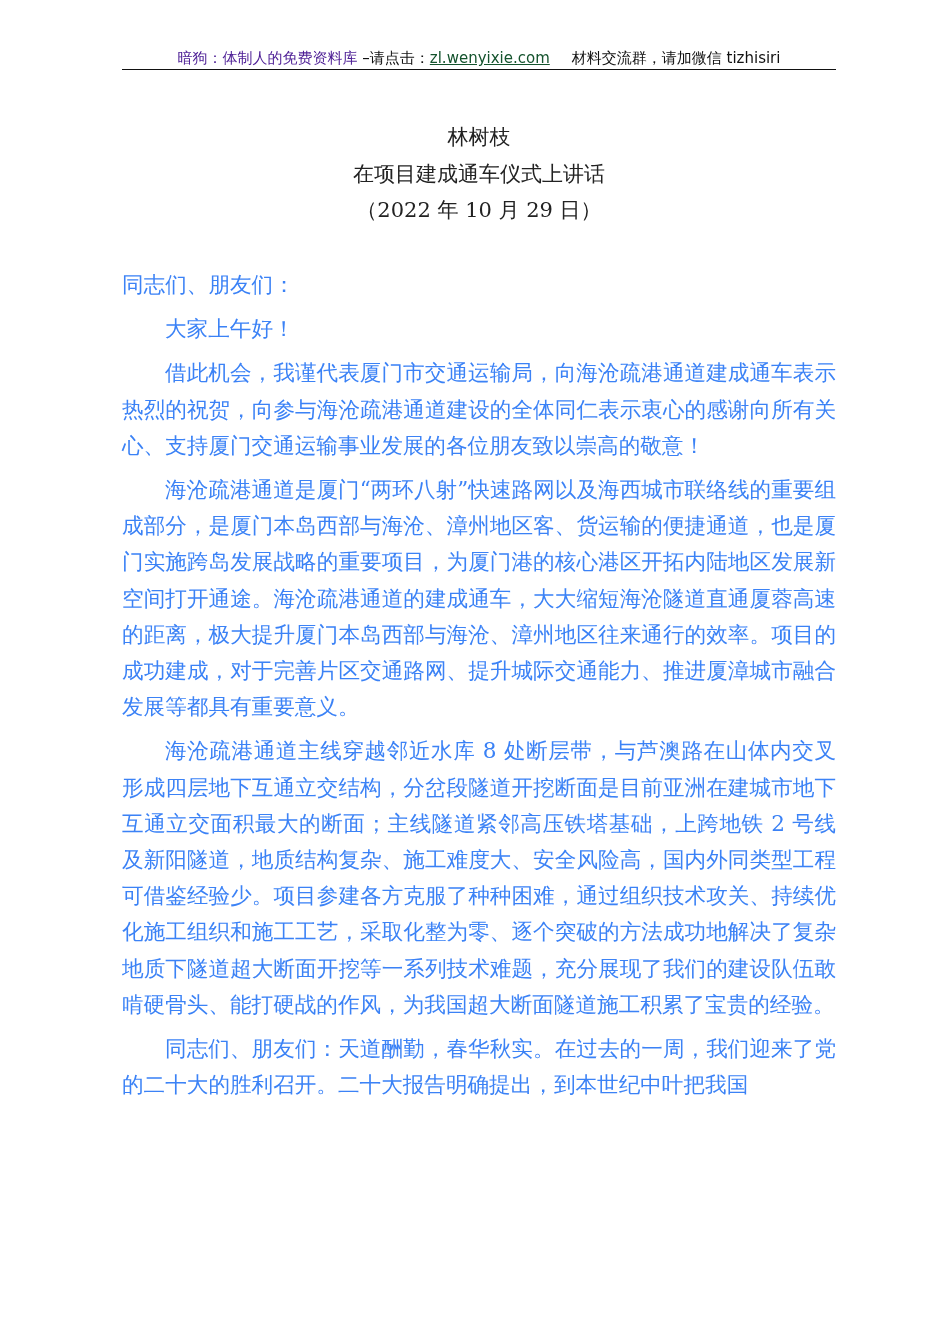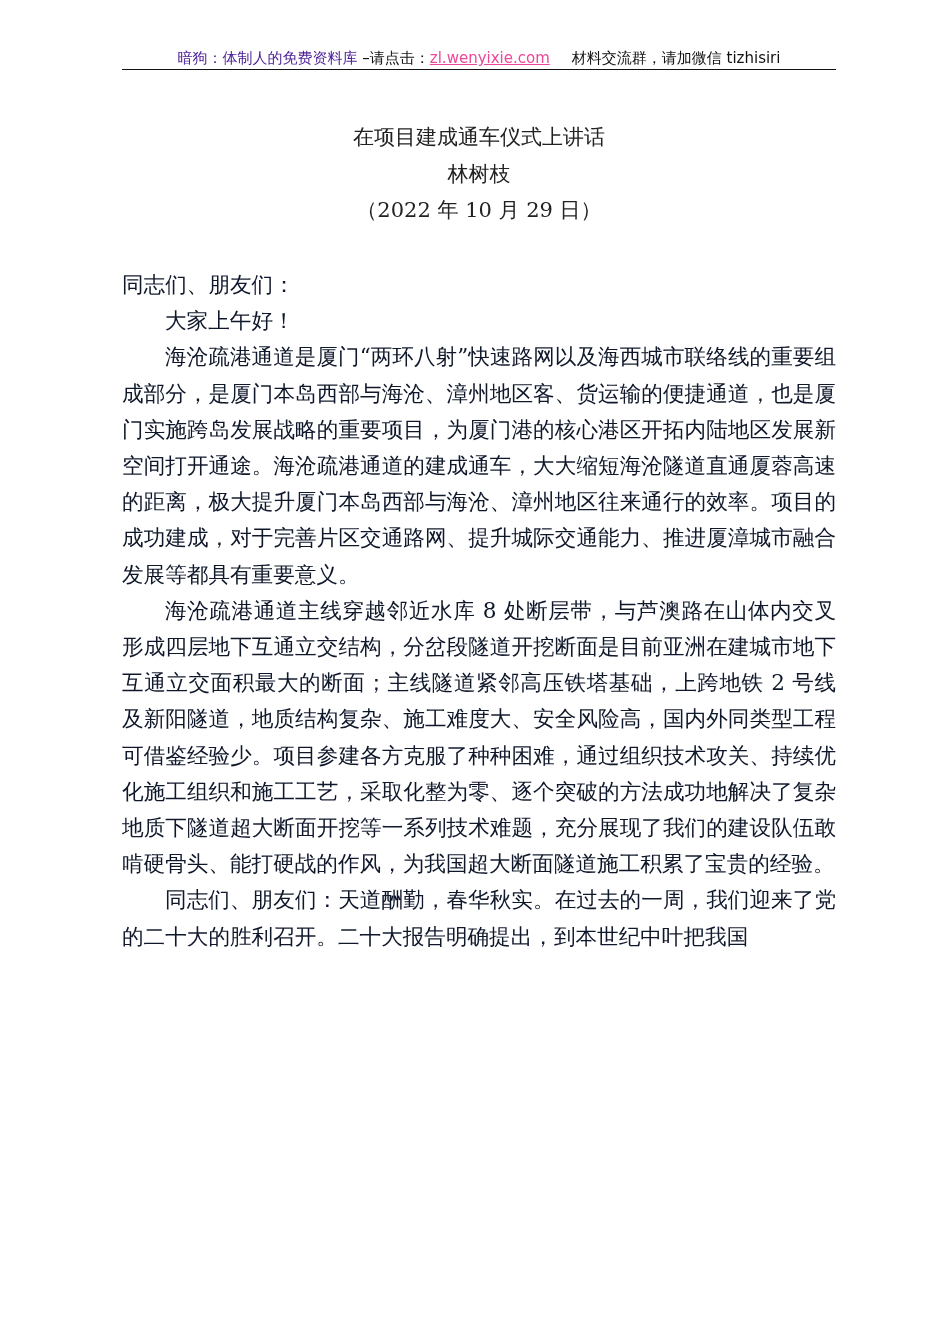--- a/index.html
+++ b/index.html
@@ -22,21 +22,21 @@
       width: 714px;
       height: 22px;
       text-align: center;
       font-family: "DejaVu Sans", "Liberation Sans", sans-serif;
       font-size: 15px;
       line-height: 22px;
       white-space: nowrap;
       color: #111;
     }
     .header .red { color: #4c1d95; }
-    .header .link { color: #ec4899; text-decoration: underline; }
+    .header .link { color: #14532d; text-decoration: underline; }
     .header .gap { display: inline-block; width: 22px; }
     .header-rule {
       position: absolute;
       left: 122px;
       top: 69px;
       width: 714px;
       height: 0;
       border-top: 1.5px solid #111;
     }
     .title-block {
@@ -50,42 +50,43 @@
       color: #222;
     }
     .title-block div { white-space: nowrap; }
     .body-text {
       position: absolute;
       left: 122px;
       top: 267px;
       width: 714px;
       font-size: 21.6px;
       line-height: 36.2px;
-      color: #0f172a;
+      color: #3b82f6;
     }
     .body-text p {
       margin: 0;
       text-align: justify;
       text-align-last: left;
     }
-    .body-text p.indent { text-indent: 43px; }
+    .body-text p.indent { text-indent: 43px; margin-top: 8px; }
   </style>
 </head>
 <body>
 
 <div class="header">
   <span class="red">暗狗：体制人的免费资料库</span><span> –请点击：</span><span class="link">zl.wenyixie.com</span><span class="gap"></span><span>材料交流群，请加微信 tizhisiri</span>
 </div>
 <div class="header-rule"></div>
 
 <div class="title-block">
+  <div>林树枝</div>
   <div>在项目建成通车仪式上讲话</div>
-  <div>林树枝</div>
   <div>（2022 年 10 月 29 日）</div>
 </div>
 
 <div class="body-text">
   <p>同志们、朋友们：</p>
   <p class="indent">大家上午好！</p>
+  <p class="indent">借此机会，我谨代表厦门市交通运输局，向海沧疏港通道建成通车表示热烈的祝贺，向参与海沧疏港通道建设的全体同仁表示衷心的感谢向所有关心、支持厦门交通运输事业发展的各位朋友致以崇高的敬意！</p>
   <p class="indent">海沧疏港通道是厦门“两环八射”快速路网以及海西城市联络线的重要组成部分，是厦门本岛西部与海沧、漳州地区客、货运输的便捷通道，也是厦门实施跨岛发展战略的重要项目，为厦门港的核心港区开拓内陆地区发展新空间打开通途。海沧疏港通道的建成通车，大大缩短海沧隧道直通厦蓉高速的距离，极大提升厦门本岛西部与海沧、漳州地区往来通行的效率。项目的成功建成，对于完善片区交通路网、提升城际交通能力、推进厦漳城市融合发展等都具有重要意义。</p>
   <p class="indent">海沧疏港通道主线穿越邻近水库 8 处断层带，与芦澳路在山体内交叉形成四层地下互通立交结构，分岔段隧道开挖断面是目前亚洲在建城市地下互通立交面积最大的断面；主线隧道紧邻高压铁塔基础，上跨地铁 2 号线及新阳隧道，地质结构复杂、施工难度大、安全风险高，国内外同类型工程可借鉴经验少。项目参建各方克服了种种困难，通过组织技术攻关、持续优化施工组织和施工工艺，采取化整为零、逐个突破的方法成功地解决了复杂地质下隧道超大断面开挖等一系列技术难题，充分展现了我们的建设队伍敢啃硬骨头、能打硬战的作风，为我国超大断面隧道施工积累了宝贵的经验。</p>
   <p class="indent">同志们、朋友们：天道酬勤，春华秋实。在过去的一周，我们迎来了党的二十大的胜利召开。二十大报告明确提出，到本世纪中叶把我国</p>
 </div>
 
 </body></html>

